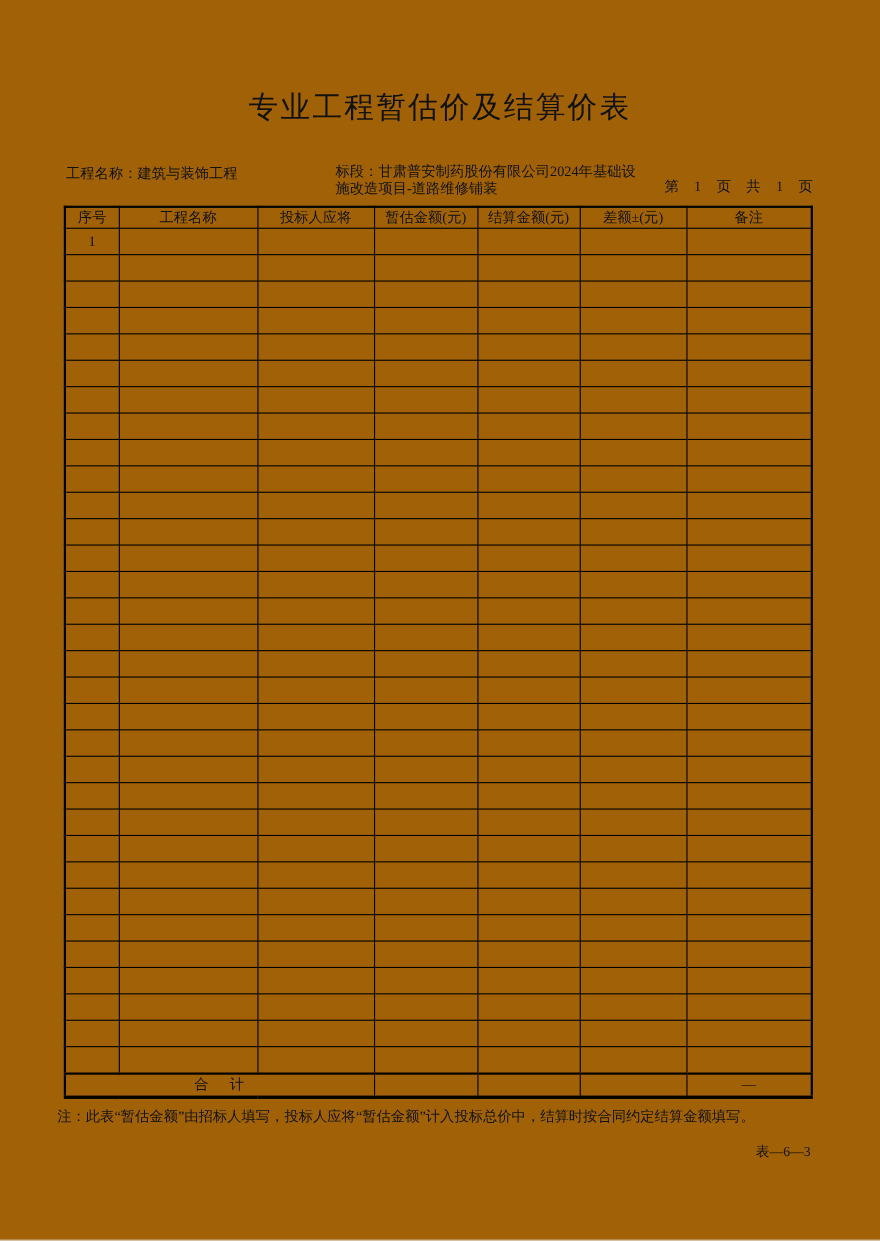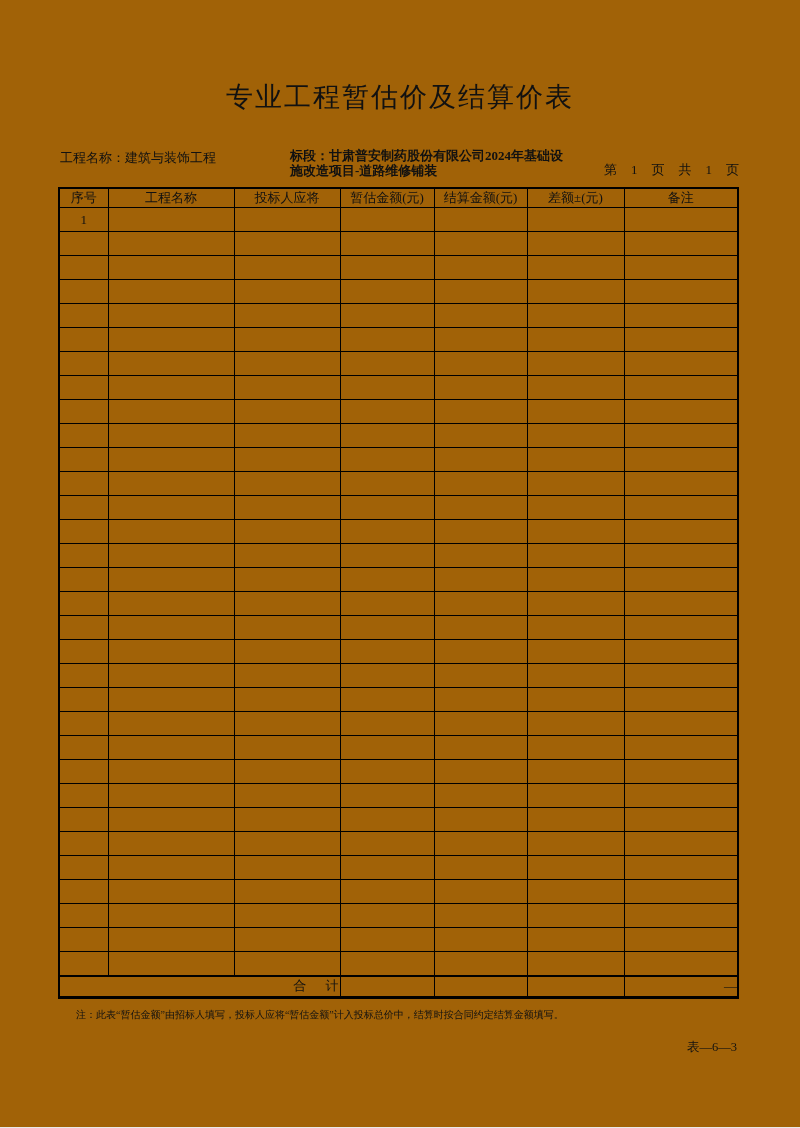--- a/index.html
+++ b/index.html
@@ -44,24 +44,23 @@
     line-height: 15px;
   }
   .meta-left {
     position: absolute;
     left: 0;
     bottom: 22px;
     white-space: nowrap;
   }
   .meta-center {
     position: absolute;
-    left: 230px;
+    left: 245px;
     top: 4px;
     white-space: nowrap;
-    font-weight: bold;
   }
   .meta-right {
     position: absolute;
     right: 0;
     bottom: 10px;
     white-space: nowrap;
   }
   .meta-right span { margin: 0 7px; }
   .meta-right span:last-child { margin-right: 0; }
   .meta-right span:first-child { margin-left: 0; }
@@ -82,29 +81,29 @@
     padding: 0;
     text-align: center;
     vertical-align: middle;
     font-weight: 400;
     overflow: hidden;
     white-space: nowrap;
   }
   .form-table thead tr { height: 17px; margin-left: 17px; }
   .form-table tbody tr { height: 24px; }
   .form-table tfoot tr { height: 22px; }
-  .form-table tfoot td { border-top-width: 2px; text-align: right; }
+  .form-table tfoot td { border-top-width: 2px; }
   .total-label-cell { white-space: pre; letter-spacing: 1px; }
 
   .note {
     position: absolute;
     top: 1007px;
-    left: 76px;
+    left: 52px;
     width: 700px;
-    font-size: 10px;
+    font-size: 13px;
     line-height: 15px;
     white-space: nowrap;
     font-family: Liberation Serif, serif;
   }
   .form-code {
     position: absolute;
     top: 1039px;
     right: 63px;
     font-size: 12.5px;
     white-space: nowrap;

